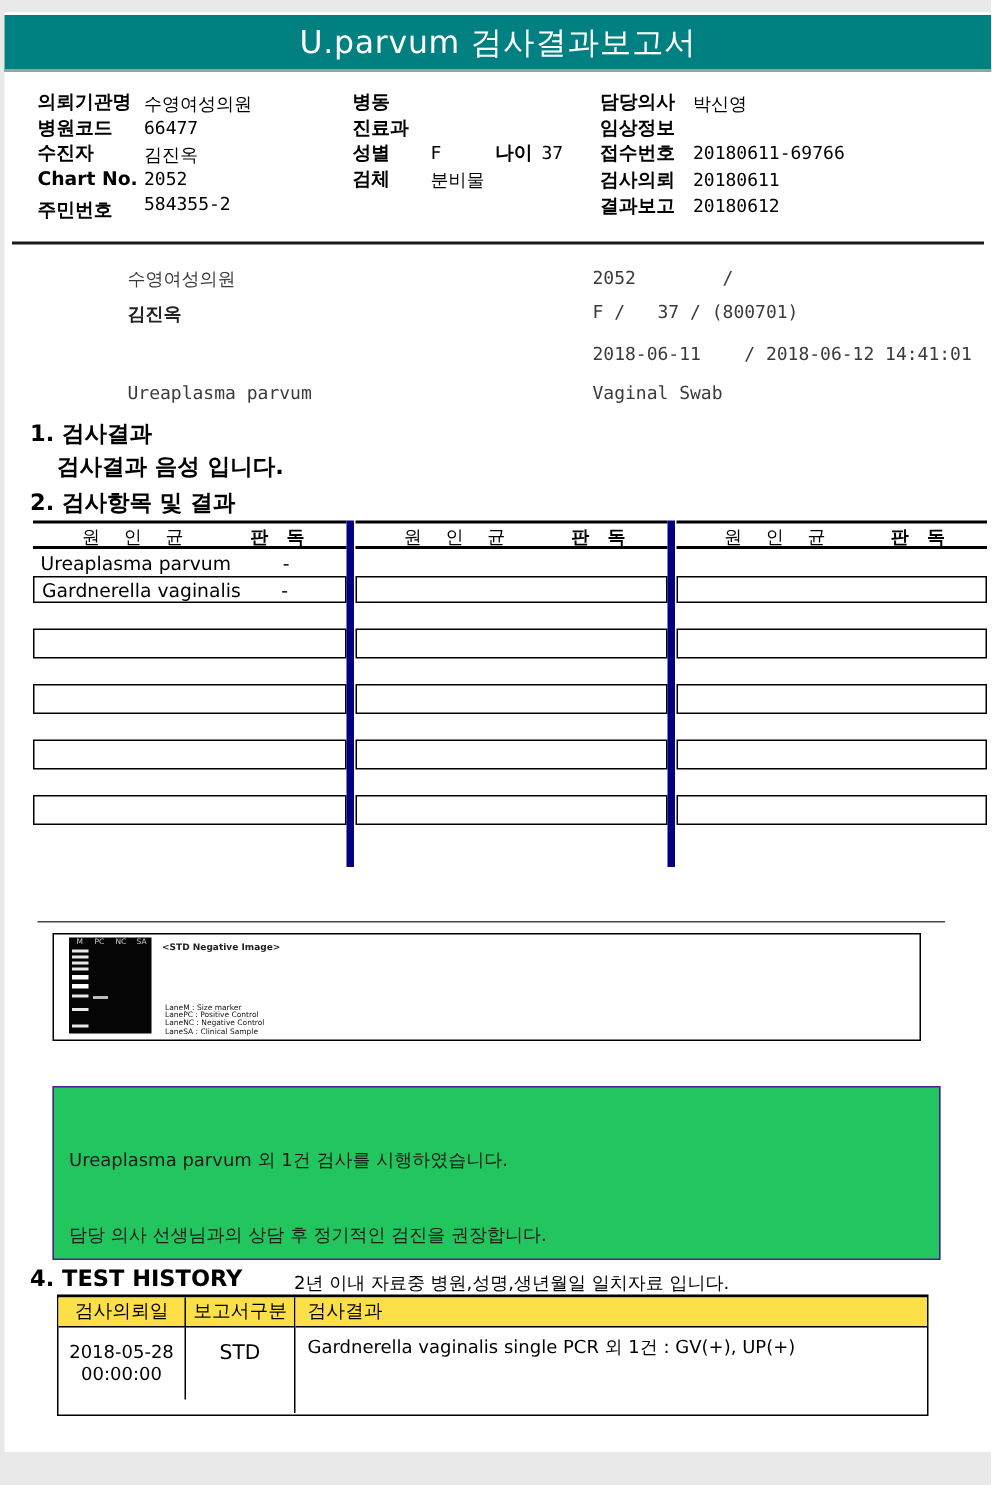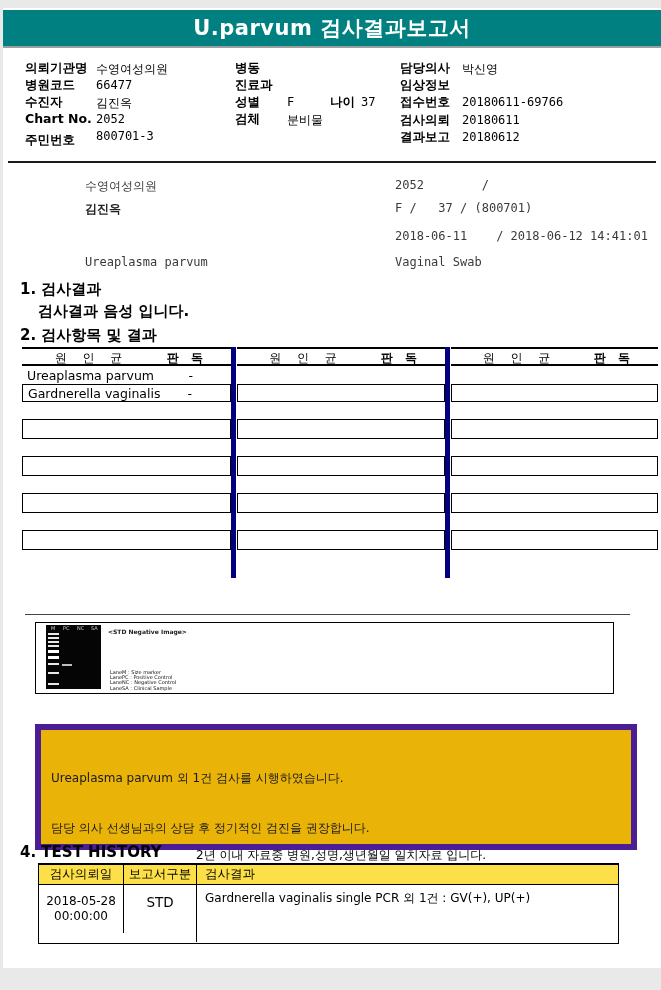--- a/index.html
+++ b/index.html
@@ -2,21 +2,21 @@
 <html><head>
 <meta charset="utf-8">
 <style>
   html,body{margin:0;padding:0;background:#fff;}
   body{font-family:"DejaVu Sans","Liberation Sans",sans-serif;color:#000;}
   .page{position:relative;width:661px;height:990px;background:#fff;overflow:hidden;}
   .abs{position:absolute;}
   .edge{background:#e9e9e9;}
   .titlebar{left:3px;right:0;top:10px;height:36px;background:#008080;border-bottom:2px solid #9aa0a0;
             display:flex;align-items:center;justify-content:center;}
-  .titlebar span{color:#fff;font-weight:bold;font-size:21px;letter-spacing:0.5px;}
+  .titlebar span{color:#fff;font-weight:normal;font-size:21px;letter-spacing:0.5px;}
   .lbl{font-weight:bold;font-size:12.5px;white-space:nowrap;}
   .val{font-size:12px;font-family:"DejaVu Sans Mono","DejaVu Sans",monospace;white-space:pre;}
   .divider{height:2px;background:#1a1a1a;}
   .sum{font-family:"DejaVu Sans Mono","DejaVu Sans",monospace;font-size:12px;color:#3a3a3a;white-space:pre;}
   .sum.b{font-weight:bold;color:#222;}
   .h1{font-weight:bold;font-size:15px;white-space:nowrap;}
   .tgroup{height:231px;}
   .thead{position:absolute;left:0;right:0;top:0;height:15px;border-top:2px solid #000;border-bottom:2px solid #000;font-size:12px;}
   .thead .org{position:absolute;left:0;right:70px;text-align:center;top:1px;letter-spacing:6px;}
   .thead .rd{position:absolute;right:24px;top:1px;letter-spacing:4px;font-weight:bold;}
@@ -24,21 +24,21 @@
   .trow .nm{position:absolute;left:5px;top:1px;white-space:nowrap;}
   .trow .rv{position:absolute;right:38px;top:1px;}
   .tbox{position:absolute;left:0;right:0;border:1px solid #000;background:#fff;}
   .navy{width:5px;background:#000080;}
   .gelbox{border:1px solid #000;background:#fff;}
   .gel{position:absolute;left:10px;top:2px;width:55px;height:64px;background:#050505;}
   .gel .lane{position:absolute;top:1px;color:#cfcfcf;font-size:5px;line-height:5px;}
   .band{position:absolute;background:#e8e8e8;}
   .gelcap{position:absolute;left:72px;top:5px;font-size:6px;font-weight:bold;color:#222;white-space:nowrap;}
   .gelleg{position:absolute;left:74px;top:47px;font-size:5px;line-height:5.2px;color:#111;}
-  .cmtbox{border:6px solid #4c1d95;background:#eab308;}
+  .cmtbox{border:1px solid #4c1d95;background:#22c55e;}
   .cmt{font-size:12px;line-height:16.5px;color:#1a1a1a;white-space:pre-wrap;}
   .note{font-size:12px;}
   .ht{left:38px;top:863px;width:579px;border:1px solid #000;border-top:2px solid #000;}
   .ht .grid{display:grid;grid-template-columns:85px 73px 1fr;}
   .ht .cell{border-right:1px solid #000;border-bottom:1px solid #000;}
   .ht .cell.last{border-right:none;}
   .ht .hcell{background:#fde047;height:19px;display:flex;align-items:center;justify-content:center;font-size:12.5px;}
   .ht .hcell.left{justify-content:flex-start;padding-left:8px;}
   .ht .dcell{height:48px;border-bottom:none;font-size:12px;}
   .ht .c1{display:flex;flex-direction:column;align-items:center;justify-content:center;line-height:15px;}
@@ -60,21 +60,21 @@
 
   <span class="abs lbl" style="left:25px;top:60px;">의뢰기관명</span>
   <span class="abs val" style="left:96px;top:61px;">수영여성의원</span>
   <span class="abs lbl" style="left:25px;top:77px;">병원코드</span>
   <span class="abs val" style="left:96px;top:78px;">66477</span>
   <span class="abs lbl" style="left:25px;top:94px;">수진자</span>
   <span class="abs val" style="left:96px;top:95px;">김진옥</span>
   <span class="abs lbl" style="left:25px;top:111px;">Chart No.</span>
   <span class="abs val" style="left:96px;top:112px;">2052</span>
   <span class="abs lbl" style="left:25px;top:132px;">주민번호</span>
-  <span class="abs val" style="left:96px;top:129px;">800701-3</span>
+  <span class="abs val" style="left:96px;top:129px;">584355-2</span>
 
   <span class="abs lbl" style="left:235px;top:60px;">병동</span>
   <span class="abs val" style="left:287px;top:61px;"></span>
   <span class="abs lbl" style="left:235px;top:77px;">진료과</span>
   <span class="abs val" style="left:287px;top:78px;"></span>
   <span class="abs lbl" style="left:235px;top:94px;">성별</span>
   <span class="abs val" style="left:287px;top:95px;">F</span>
   <span class="abs lbl" style="left:330px;top:94px;">나이</span>
   <span class="abs val" style="left:361px;top:95px;">37</span>
   <span class="abs lbl" style="left:235px;top:111px;">검체</span>

